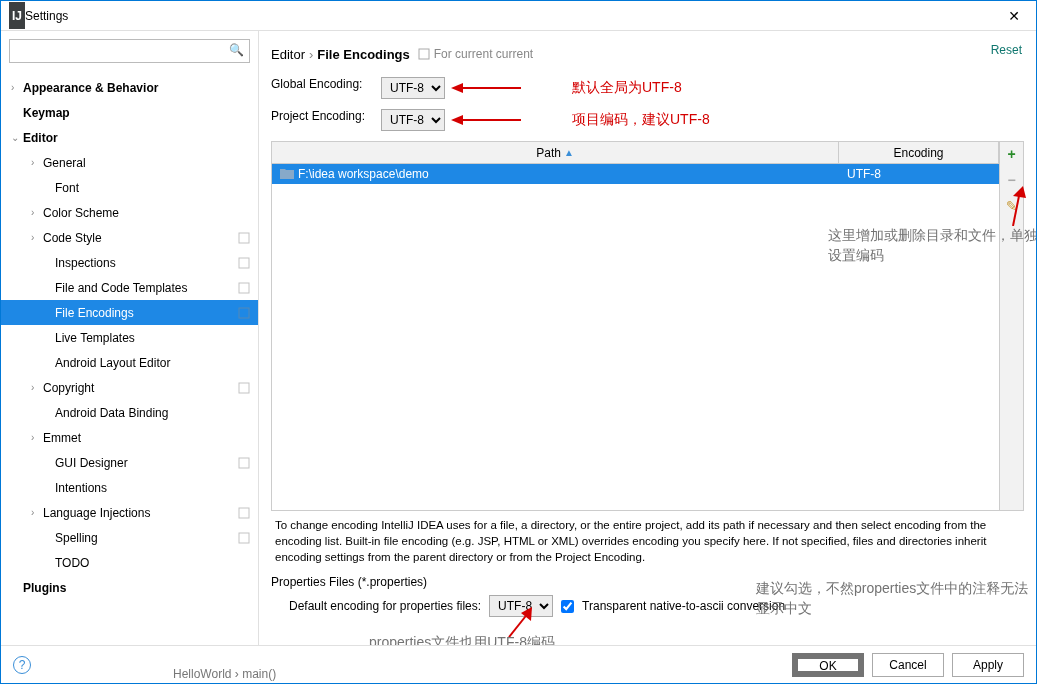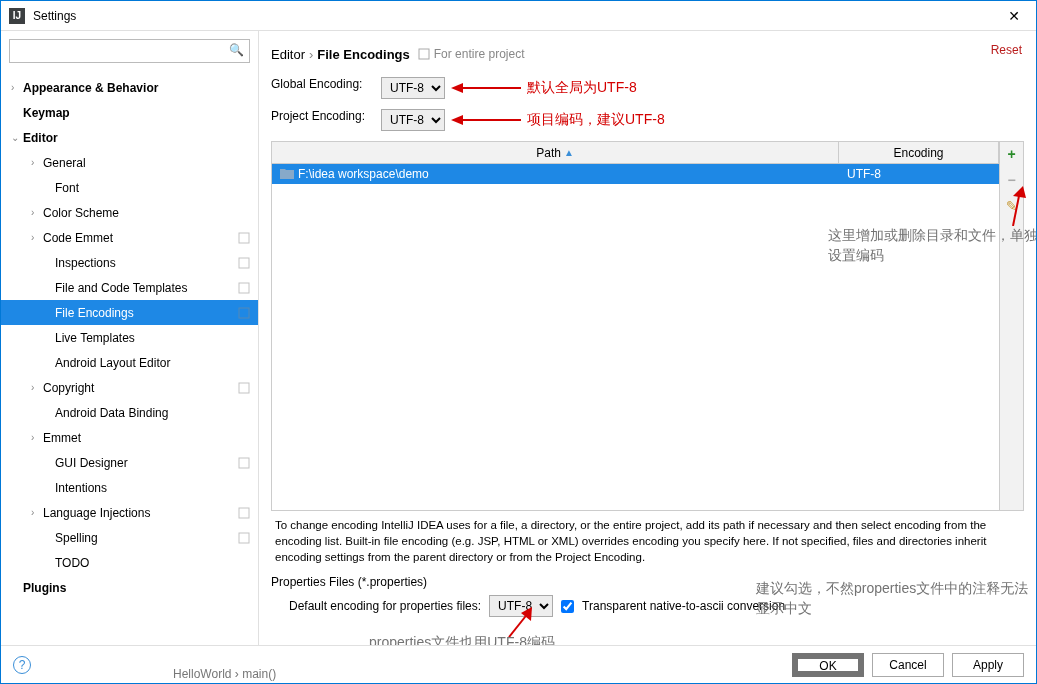--- a/index.html
+++ b/index.html
@@ -1,19 +1,19 @@
 <!DOCTYPE html>
 <html><head>
 <meta charset="utf-8">
 <style>
 * { box-sizing: border-box; margin: 0; padding: 0; }
 body { font-family: "Segoe UI", Arial, sans-serif; font-size: 12px; color: #000; background: #fff; width: 1037px; height: 684px; overflow: hidden; border: 1px solid #0078d7; position: relative; }
 
 .titlebar { height: 30px; display: flex; align-items: center; padding: 0 8px; border-bottom: 1px solid #e0e0e0; }
-.titlebar .app-icon { width: 16px; height: 16px; background: #3c3f41; display: inline-flex; align-items: center; justify-content: center; color: #fff; font-weight: bold; font-size: 10px; margin-right: 8px; }
+.titlebar .app-icon { width: 16px; height: 27px; background: #3c3f41; display: inline-flex; align-items: center; justify-content: center; color: #fff; font-weight: bold; font-size: 12px; margin-right: 0; }
 .titlebar .title { flex: 1; font-size: 12px; }
 .titlebar .close { font-size: 14px; padding: 4px 8px; cursor: pointer; }
 
 .main { display: flex; height: 620px; }
 
 .sidebar { width: 258px; border-right: 1px solid #e0e0e0; display: flex; flex-direction: column; }
 .search-wrap { padding: 8px; }
 .search-input { width: 100%; height: 24px; border: 1px solid #bbb; padding: 0 20px 0 6px; background: #fff; }
 .search-wrap { position: relative; }
 .search-icon { position: absolute; right: 14px; top: 12px; font-size: 12px; color: #888; }
@@ -30,27 +30,27 @@
 .tree-item.depth-2 { padding-left: 42px; }
 .tree-item .extra-icon { width: 12px; height: 12px; margin-right: 8px; opacity: 0.5; }
 
 .content { flex: 1; display: flex; flex-direction: column; padding: 10px 12px 0 12px; position: relative; }
 
 .breadcrumb { display: flex; align-items: center; height: 26px; }
 .breadcrumb .crumb { font-size: 13px; }
 .breadcrumb .sep { font-size: 13px; padding: 0 4px; color: #888; }
 .breadcrumb .current { font-weight: bold; }
 .breadcrumb .for-proj { color: #888; margin-left: 8px; display: flex; align-items: center; gap: 4px; }
-.reset { color: #b91c1c; cursor: pointer; position: absolute; right: 14px; top: 12px; font-size: 12px; }
+.reset { color: #0f766e; cursor: pointer; position: absolute; right: 14px; top: 12px; font-size: 12px; }
 
 .form-row { display: flex; margin-top: 10px; position: relative; }
 .form-row label { width: 110px; }
 .form-row select { border: 1px solid #aaa; height: 22px; font-size: 12px; padding: 0 4px; background: #eee; }
 
-.arrow-anno { color: #d40000; font-size: 14px; margin-left: 6px; display: flex; align-items: center; }
+.arrow-anno { color: #d40000; font-size: 14px; margin-left: 6px; display: flex; align-items: center; gap: 45px; }
 .arrow-anno .arrow-svg { margin-right: 6px; }
 .anno-side { position: absolute; color: #737373; font-size: 14px; line-height: 1.4; }
 
 .table-wrap { margin-top: 10px; border: 1px solid #ccc; display: flex; height: 370px; }
 .table-main { flex: 1; }
 .table-header { display: flex; background: #f2f2f2; height: 22px; border-bottom: 1px solid #ccc; }
 .table-header .col { border-right: 1px solid #ccc; display: flex; align-items: center; justify-content: center; font-size: 12px; }
 .col-path { flex: 1; }
 .col-enc { width: 160px; }
 .table-row { display: flex; height: 20px; align-items: center; }
@@ -113,21 +113,21 @@
         <div class="tree-item depth-2">
           <span class="arrow"></span>
           <span class="label">Font</span>
         </div>
         <div class="tree-item depth-1">
           <span class="arrow">›</span>
           <span class="label">Color Scheme</span>
         </div>
         <div class="tree-item depth-1">
           <span class="arrow">›</span>
-          <span class="label">Code Emmet</span>
+          <span class="label">Code Style</span>
           <span class="extra-icon"><svg width="12" height="12">
               <rect x="1" y="1" width="10" height="10" fill="none" stroke="#888"></rect>
             </svg></span>
         </div>
         <div class="tree-item depth-2">
           <span class="arrow"></span>
           <span class="label">Inspections</span>
           <span class="extra-icon"><svg width="12" height="12">
               <rect x="1" y="1" width="10" height="10" fill="none" stroke="#888"></rect>
             </svg></span>
@@ -207,21 +207,21 @@
 
   <div class="content">
     <div class="breadcrumb">
       <span class="crumb">Editor</span>
       <span class="sep">›</span>
       <span class="crumb current">File Encodings</span>
       <span class="for-proj">
         <svg width="12" height="12">
             <rect x="1" y="1" width="10" height="10" fill="none" stroke="#aaa"></rect>
           </svg>
-        <span>For entire project</span>
+        <span>For current current</span>
       </span>
     </div>
     <span class="reset">Reset</span>
 
     <div class="form-row">
       <label>Global Encoding:</label>
       <select><option>UTF-8</option></select>
       <span class="arrow-anno">
         <svg class="arrow-svg" width="70" height="12">
             <line x1="70" y1="6" x2="8" y2="6" stroke="#d40000" stroke-width="2"></line>

